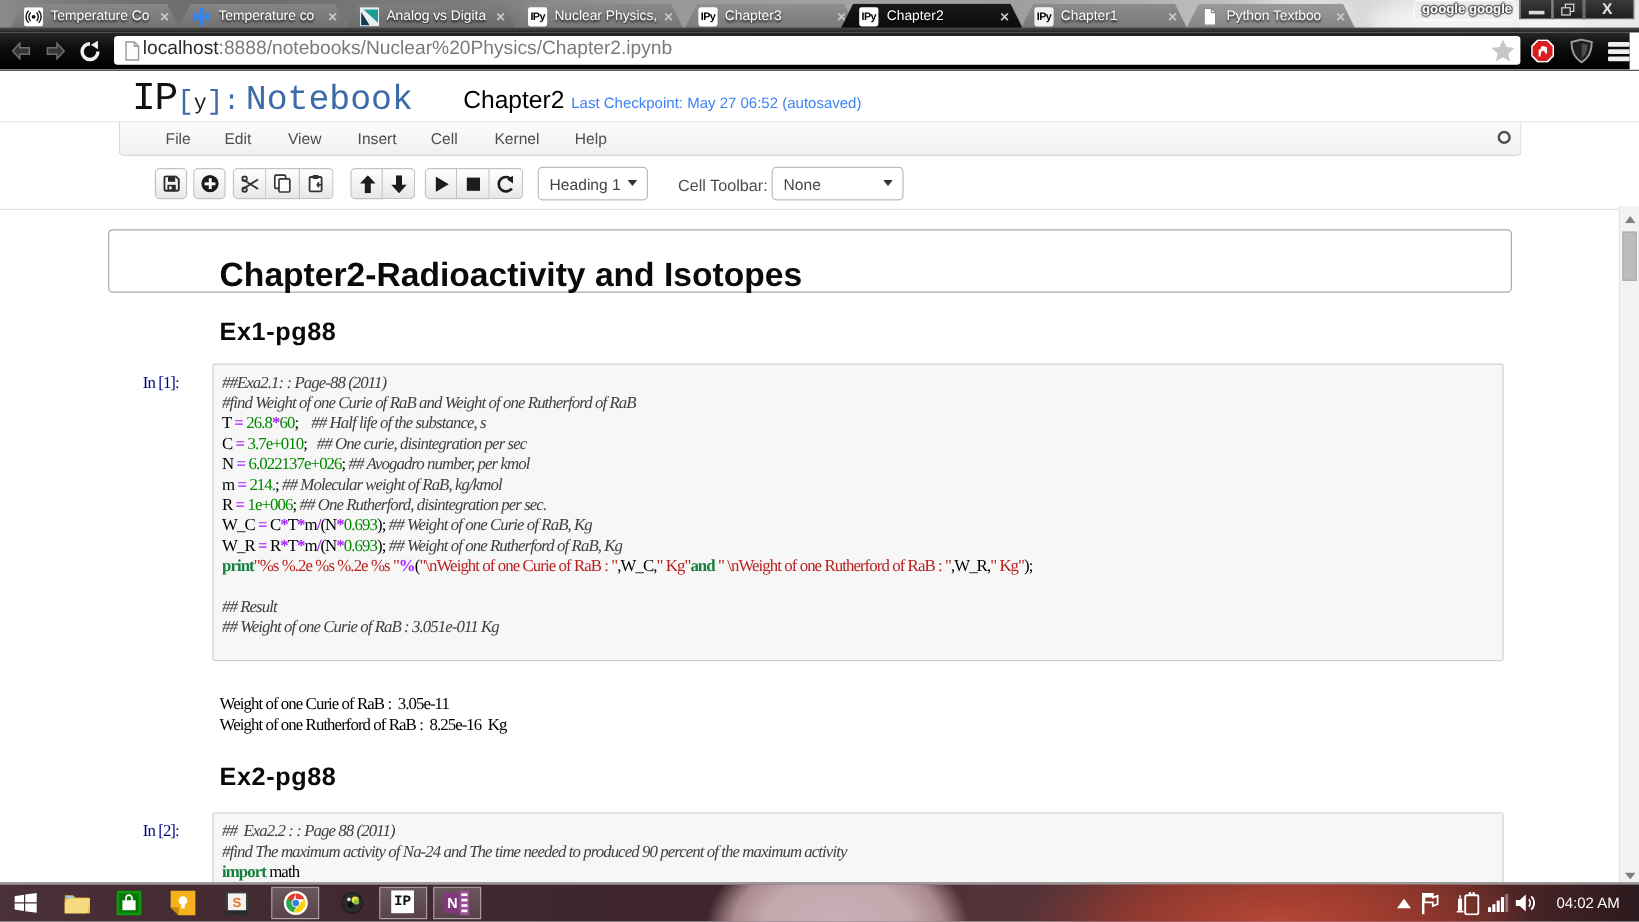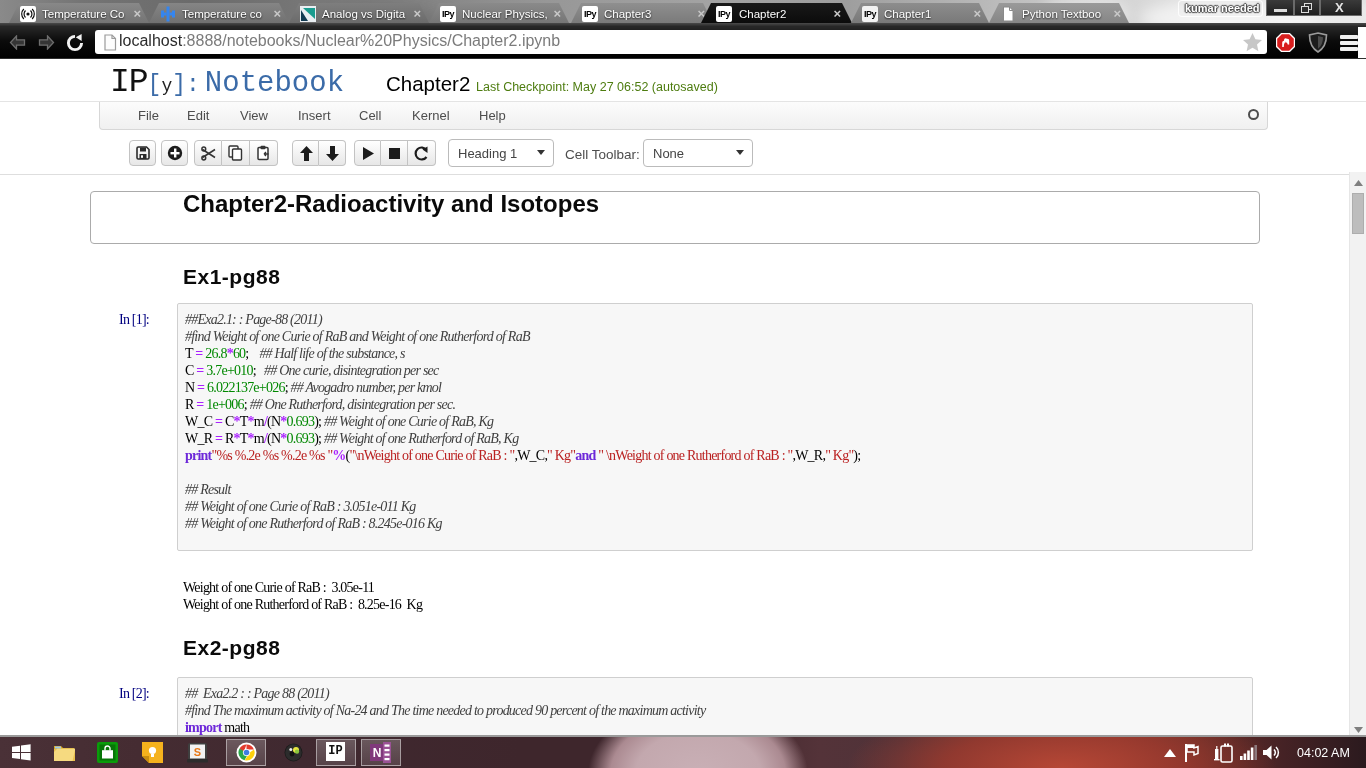--- a/index.html
+++ b/index.html
@@ -30,21 +30,21 @@
 .sel{position:absolute;top:81px;height:28px;background:#fff;border:1px solid #bbb;border-radius:4px;font-size:13px;color:#444}
 .sel .st{position:absolute;left:9px;top:6px}
 .sel .ca{position:absolute;right:8px;top:10px;width:0;height:0;border-left:4px solid transparent;border-right:4px solid transparent;border-top:5px solid #333}
 
 .mono,.code{font-family:Liberation Serif, serif;font-size:14px;letter-spacing:-0.77px;line-height:17px;white-space:pre}
 .code{white-space:normal}
 .code>div{white-space:pre;height:17px}
 .c{color:#404040;font-style:italic}
 .n{color:#008800}
 .o{color:#AA22FF;font-weight:700}
-.k{color:#6d28d9;font-weight:700}
+.k{color:#15803d;font-weight:700}
 .s{color:#BA2121}
 .prompt{position:absolute;color:#000080}
 .cellbox{position:absolute;left:177px;width:1076px;background:#f7f7f7;border:1px solid #cfcfcf;border-radius:2px}
 .hd{position:absolute;left:183px;font-weight:700;color:#0a0a0a}
 
 #sbar{left:1349px;top:114px;width:17px;height:565px;background:#f2f2f2;border-left:1px solid #e6e6e6}
 
 #taskbar{left:0;top:737px;width:1366px;height:31px;background:
  radial-gradient(125px 85px at 698px 120%, #c9b0b6 0%, #c3a8ae 50%, #ab8a91 70%, rgba(94,64,70,0) 88%),
  radial-gradient(215px 70px at 1062px 100%, rgba(186,72,54,.95) 0%, rgba(158,58,46,.8) 55%, rgba(110,45,40,0) 100%),
@@ -126,21 +126,21 @@
   <div class="tab" style="left:988px;width:142px;background:linear-gradient(#9a9a9a,#848484)">
     <svg class="fav" style="left:12px" viewBox="0 0 16 16">
         <path d="M3.5 1h6l3.5 3.5V15h-9.5z" fill="#fff" stroke="#8a8a8a" stroke-width="1"></path>
         <path d="M9.5 1v3.5H13" fill="none" stroke="#8a8a8a" stroke-width="1"></path>
       </svg>
     <span class="ttl" style="left:34px;width:88px">Python Textboo</span>
       <span class="cx" style="right:9px">×</span>
   </div>
 
   <div style="position:absolute;left:1178px;top:0px;width:85px;height:16.5px;border:1px solid rgba(255,255,255,.85);border-radius:4px;background:rgba(235,235,235,.3)">
-    <span style="position:absolute;left:6px;top:1px;font-size:11px;font-weight:700;color:#fff;text-shadow:0 0 2px #4a4a4a,0 1px 1px #4a4a4a,0 -1px 1px #4a4a4a,1px 0 1px #4a4a4a,-1px 0 1px #4a4a4a">kumar needed</span>
+    <span style="position:absolute;left:6px;top:1px;font-size:11px;font-weight:700;color:#fff;text-shadow:0 0 2px #4a4a4a,0 1px 1px #4a4a4a,0 -1px 1px #4a4a4a,1px 0 1px #4a4a4a,-1px 0 1px #4a4a4a">google google</span>
   </div>
 
   <div style="position:absolute;left:1266px;top:0;width:28px;height:16px;background:linear-gradient(#3a3a3a,#1f1f1f);border:1px solid #6a6a6a;border-top:none">
       <div style="position:absolute;left:7px;top:9px;width:13px;height:3px;background:#dcdcdc"></div>
     </div>
   <div style="position:absolute;left:1294px;top:0;width:26px;height:16px;background:linear-gradient(#3a3a3a,#1f1f1f);border:1px solid #6a6a6a;border-top:none">
       <div style="position:absolute;left:9px;top:2.5px;width:8px;height:7px;border:1.5px solid #dcdcdc"></div>
       <div style="position:absolute;left:6px;top:5.5px;width:8px;height:7px;border:1.5px solid #dcdcdc;background:#2b2b2b"></div>
     </div>
   <div style="position:absolute;left:1320px;top:0;width:42px;height:16px;background:linear-gradient(#3a3a3a,#1f1f1f);border:1px solid #6a6a6a;border-top:none">
@@ -184,21 +184,21 @@
 
   <div class="abs" style="left:1340px;top:8px;width:18px;height:4px;background:#f0f0f0;border-radius:1px"></div>
   <div class="abs" style="left:1340px;top:14px;width:18px;height:4px;background:#f0f0f0;border-radius:1px"></div>
   <div class="abs" style="left:1340px;top:20px;width:18px;height:4px;background:#f0f0f0;border-radius:1px"></div>
 </div>
 
 <div class="abs" id="page">
   <div class="abs" id="pagetopline"></div>
   <div class="abs" id="hdrline"></div>
   <div class="abs" id="logo" style="left:110px"><span style="font-size:33px;letter-spacing:-1px;color:#111">IP</span><span style="font-size:23px;color:#3b6ba8">[</span><span style="font-size:18px;color:#222">y</span><span style="font-size:23px;color:#3b6ba8">]:</span><span style="font-size:29px;color:#3b6ba8;margin-left:5px">Notebook</span></div>
-  <div class="abs" style="left:386px;top:13.5px;font-size:20.5px;color:#000">Chapter2 <span style="font-size:12.5px;color:#4d7c0f">Last Checkpoint: May 27 06:52 (autosaved)</span></div>
+  <div class="abs" style="left:386px;top:13.5px;font-size:20.5px;color:#000">Chapter2 <span style="font-size:12.5px;color:#3b82f6">Last Checkpoint: May 27 06:52 (autosaved)</span></div>
   <div class="abs" id="menubar">
     <span class="mi" style="left:38px">File</span>
     <span class="mi" style="left:87px">Edit</span>
     <span class="mi" style="left:140px">View</span>
     <span class="mi" style="left:198px">Insert</span>
     <span class="mi" style="left:259px">Cell</span>
     <span class="mi" style="left:312px">Kernel</span>
     <span class="mi" style="left:379px">Help</span>
     <div id="kcirc"></div>
   </div>
@@ -259,50 +259,50 @@
   </div>
   <div class="btn" style="left:381px;width:27px;border-left:none">
     <div style="position:absolute;left:8px;top:7px;width:11px;height:11px;background:#1c1c1c"></div>
   </div>
   <div class="btn" style="left:408px;width:28px;border-left:none;border-radius:0 4px 4px 0">
     <svg style="position:absolute;left:6px;top:5px" width="15" height="15" viewBox="0 0 15 15">
         <path d="M12.5 4 A6 6 0 1 0 12.5 11" fill="none" stroke="#1c1c1c" stroke-width="2.2"></path>
         <polygon points="13.5,0.5 13.5,7 8.5,3.5" fill="#1c1c1c"></polygon>
       </svg>
   </div>
-  <div class="sel" style="left:448px;width:106px">
+  <div class="sel" style="left:448px;width:92px">
       <span class="st">Heading 1</span>
       <span class="ca"></span>
     </div>
   <div class="abs" style="left:565px;top:89px;font-size:13.5px;color:#4d4d4d">Cell Toolbar:</div>
   <div class="sel" style="left:643px;width:110px">
       <span class="st">None</span>
       <span class="ca"></span>
     </div>
 
   <div class="abs" style="left:90px;top:133px;width:1170px;height:53px;border:1px solid #ababab;border-radius:4px;background:#fff"></div>
-  <div class="hd" style="left:183px;top:132px;font-size:24px;line-height:28px">Chapter2-Radioactivity and Isotopes</div>
+  <div class="hd" style="left:183px;top:157px;font-size:28px;line-height:28px">Chapter2-Radioactivity and Isotopes</div>
   <div class="hd" style="left:183px;top:206.5px;font-size:21px;line-height:24px;letter-spacing:0.5px">Ex1-pg88</div>
 
   <div class="prompt mono" style="left:119px;top:252.5px">In [1]:</div>
   <div class="cellbox" style="top:245px;height:248px">
     <div class="code" style="position:absolute;left:7px;top:6.5px">
 <div><span class="c">##Exa2.1: : Page-88 (2011)</span></div>
 <div><span class="c">#find Weight of one Curie of RaB and Weight of one Rutherford of RaB</span></div>
 <div>T <span class="o">=</span> <span class="n">26.8</span><span class="o">*</span><span class="n">60</span>;    <span class="c">## Half life of the substance, s</span></div>
 <div>C <span class="o">=</span> <span class="n">3.7e+010</span>;   <span class="c">## One curie, disintegration per sec</span></div>
 <div>N <span class="o">=</span> <span class="n">6.022137e+026</span>; <span class="c">## Avogadro number, per kmol</span></div>
+<div>m <span class="o">=</span> <span class="n">214.</span>; <span class="c">## Molecular weight of RaB, kg/kmol</span></div>
 <div>R <span class="o">=</span> <span class="n">1e+006</span>; <span class="c">## One Rutherford, disintegration per sec.</span></div>
 <div>W_C <span class="o">=</span> C<span class="o">*</span>T<span class="o">*</span>m<span class="o">/</span>(N<span class="o">*</span><span class="n">0.693</span>); <span class="c">## Weight of one Curie of RaB, Kg</span></div>
 <div>W_R <span class="o">=</span> R<span class="o">*</span>T<span class="o">*</span>m<span class="o">/</span>(N<span class="o">*</span><span class="n">0.693</span>); <span class="c">## Weight of one Rutherford of RaB, Kg</span></div>
 <div><span class="k">print</span><span class="s">"%s %.2e %s %.2e %s "</span><span class="o">%</span>(<span class="s">"\nWeight of one Curie of RaB : "</span>,W_C,<span class="s">" Kg"</span><span class="k">and</span> <span class="s">" \nWeight of one Rutherford of RaB : "</span>,W_R,<span class="s">" Kg"</span>);</div>
 <div> </div>
 <div><span class="c">## Result</span></div>
 <div><span class="c">## Weight of one Curie of RaB : 3.051e-011 Kg</span></div>
-<div><span class="c">## Weight of one Rutherford of RaB : 8.245e-016 Kg</span></div>
     </div>
   </div>
   <div class="mono abs" style="left:183px;top:520.5px;color:#000">Weight of one Curie of RaB :  3.05e-11
 Weight of one Rutherford of RaB :  8.25e-16  Kg</div>
 
   <div class="hd" style="left:183px;top:577.5px;font-size:21px;line-height:24px;letter-spacing:0.5px">Ex2-pg88</div>
   <div class="prompt mono" style="left:119px;top:626.5px">In [2]:</div>
   <div class="cellbox" style="top:619px;height:70px">
     <div class="code" style="position:absolute;left:7px;top:6.5px">
 <div><span class="c">##  Exa2.2 : : Page 88 (2011)</span></div>

